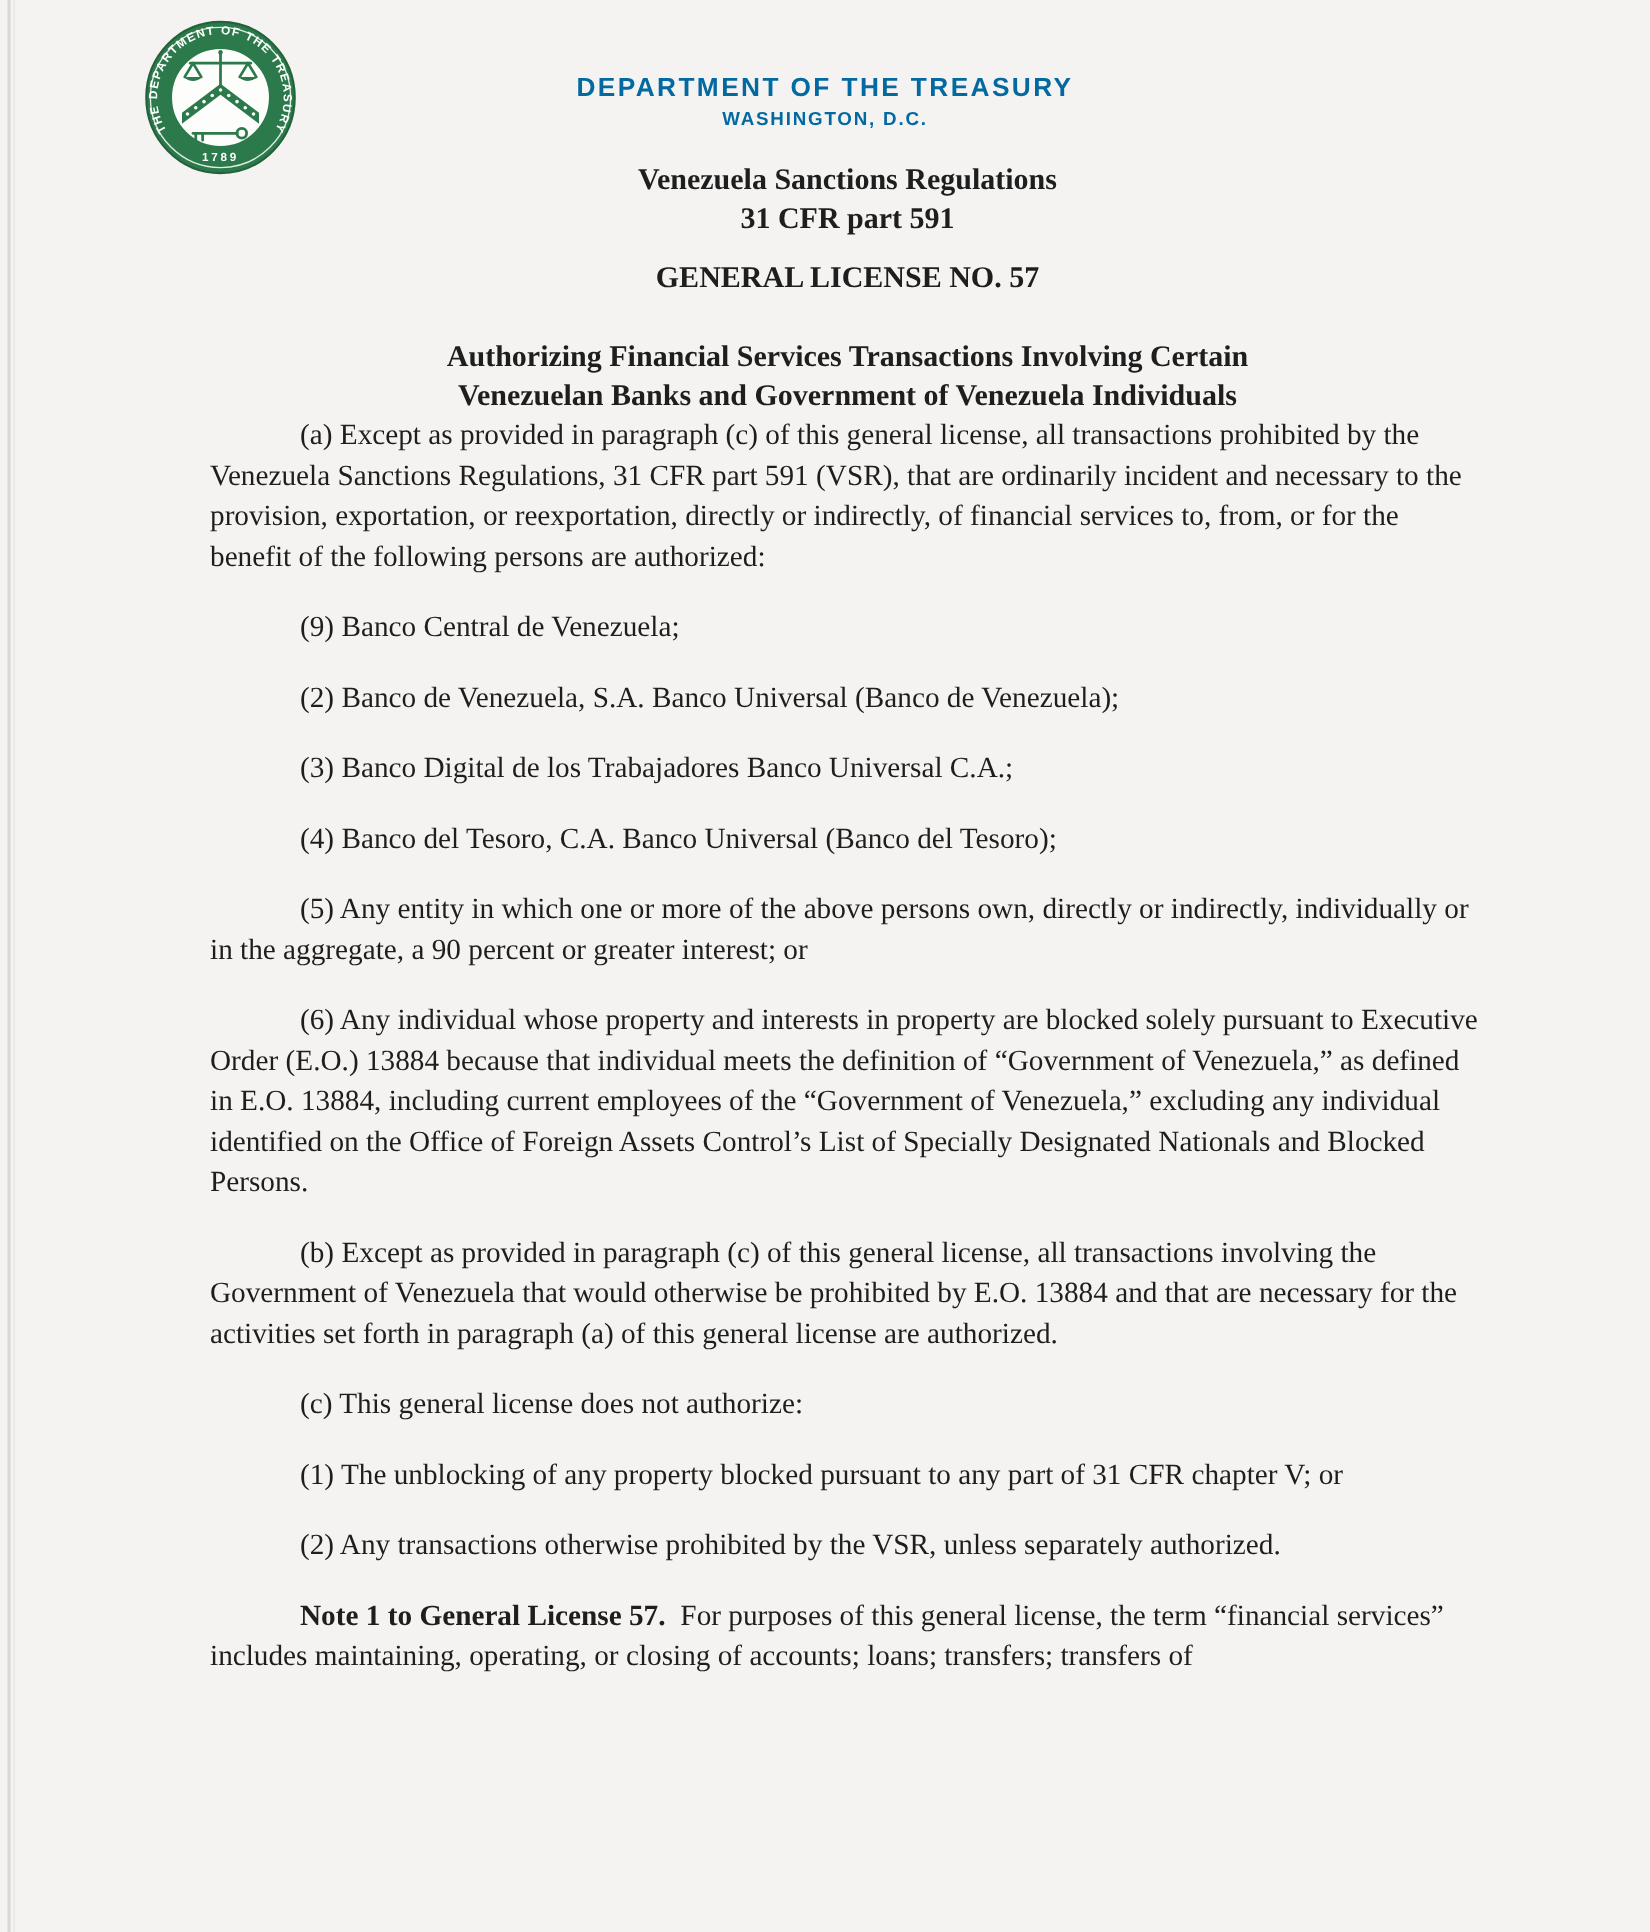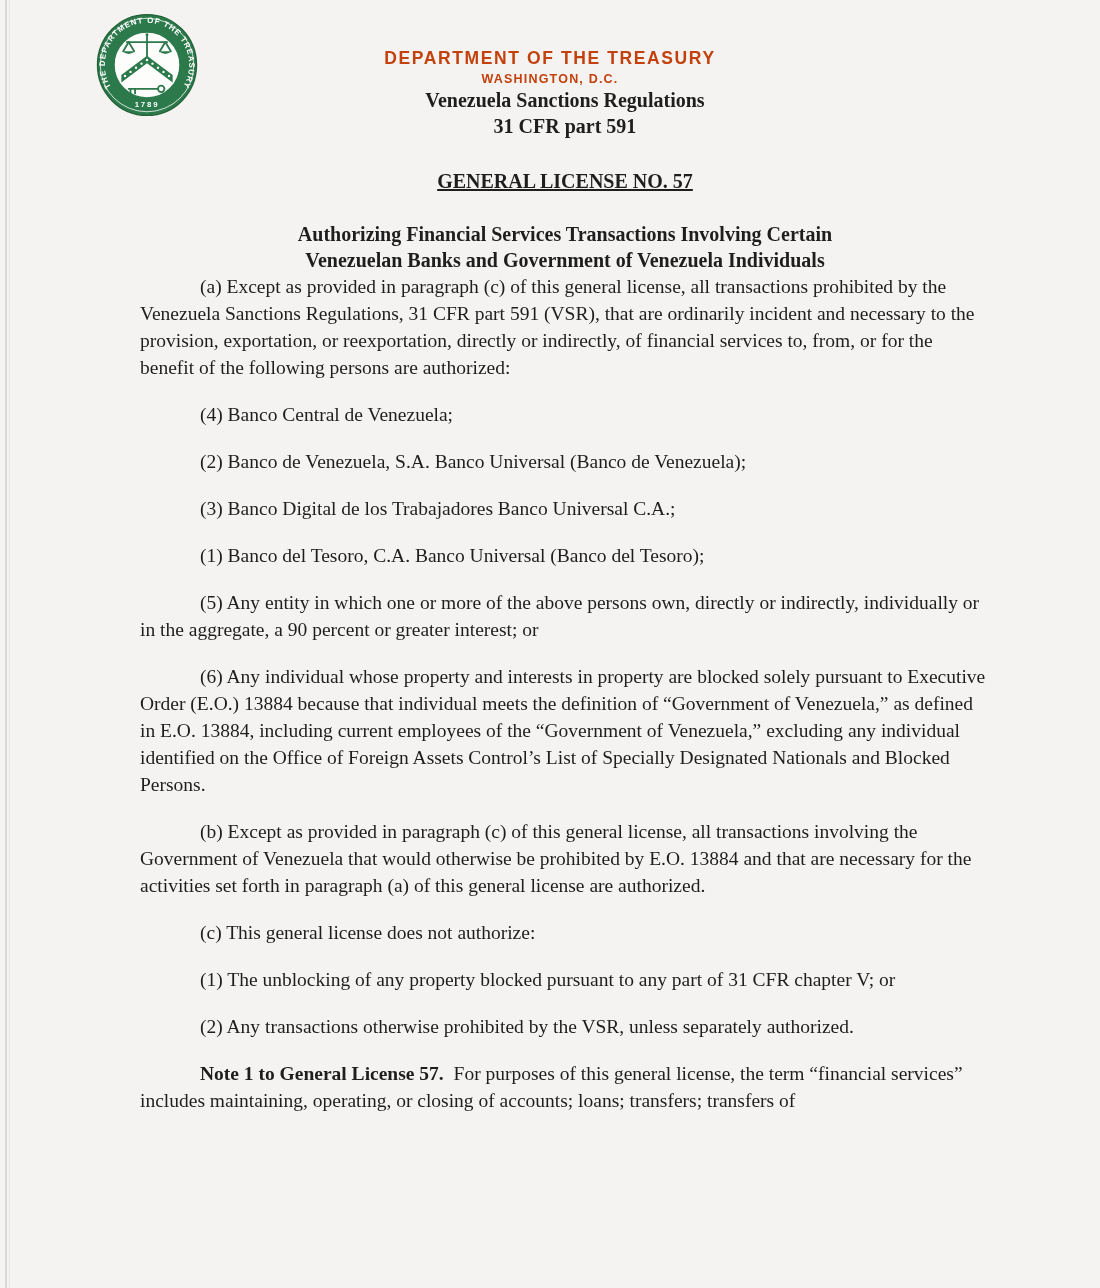--- a/index.html
+++ b/index.html
@@ -49,21 +49,21 @@
     font-family: "Liberation Sans", sans-serif;
     font-weight: bold;
     font-size: 8.5px;
     letter-spacing: 2px;
     text-anchor: middle;
   }
   .header-text {
     padding-top: 47px;
     text-align: center;
     font-family: "Liberation Sans", sans-serif;
-    color: #c2410c;
+    color: #0369a1;
   }
   .agency {
     font-size: 17.5px;
     font-weight: bold;
     letter-spacing: 1.6px;
     line-height: 22px;
   }
   .city {
     font-size: 12.5px;
     font-weight: bold;
@@ -73,22 +73,22 @@
   }
   
   main { padding: 0 110px 0 140px; }
   .h {
     text-align: center;
     font-weight: bold;
     line-height: 26px;
     font-size: 20px;
   }
   .office  { font-size: 21px; margin-top: 52px; line-height: 27px; }
-  .prog1   { }
-  .license { margin-top: 29px; line-height: 27px; text-decoration: underline; }
+  .prog1   { margin-top: 20px; }
+  .license { margin-top: 13px; line-height: 27px; }
   .sub1    { margin-top: 26px; }
   main p {
     font-size: 19.5px;
     line-height: 27px;
     text-indent: 60px;
     text-align: left;
     margin: 0 0 20px 0;
   }
   p.first { }
   .note-label { font-weight: bold; text-align: center; }
@@ -151,24 +151,24 @@
   </header>
 
   <main>
     <div class="h prog1">Venezuela Sanctions Regulations</div>
     <div class="h prog2">31 CFR part 591</div>
     <div class="h license">GENERAL LICENSE NO. 57</div>
     <div class="h sub1">Authorizing Financial Services Transactions Involving Certain</div>
     <div class="h sub2">Venezuelan Banks and Government of Venezuela Individuals</div>
 
     <p class="first">(a) Except as provided in paragraph (c) of this general license, all transactions prohibited by the Venezuela Sanctions Regulations, 31 CFR part 591 (VSR), that are ordinarily incident and necessary to the provision, exportation, or reexportation, directly or indirectly, of financial services to, from, or for the benefit of the following persons are authorized:</p>
-    <p>(4) Banco Central de Venezuela;</p>
+    <p>(9) Banco Central de Venezuela;</p>
     <p>(2) Banco de Venezuela, S.A. Banco Universal (Banco de Venezuela);</p>
     <p>(3) Banco Digital de los Trabajadores Banco Universal C.A.;</p>
-    <p>(1) Banco del Tesoro, C.A. Banco Universal (Banco del Tesoro);</p>
+    <p>(4) Banco del Tesoro, C.A. Banco Universal (Banco del Tesoro);</p>
     <p>(5) Any entity in which one or more of the above persons own, directly or indirectly, individually or in the aggregate, a 90 percent or greater interest; or</p>
     <p>(6) Any individual whose property and interests in property are blocked solely pursuant to Executive Order (E.O.) 13884 because that individual meets the definition of “Government of Venezuela,” as defined in E.O. 13884, including current employees of the “Government of Venezuela,” excluding any individual identified on the Office of Foreign Assets Control’s List of Specially Designated Nationals and Blocked Persons.</p>
     <p>(b) Except as provided in paragraph (c) of this general license, all transactions involving the Government of Venezuela that would otherwise be prohibited by E.O. 13884 and that are necessary for the activities set forth in paragraph (a) of this general license are authorized.</p>
     <p>(c) This general license does not authorize:</p>
     <p>(1) The unblocking of any property blocked pursuant to any part of 31 CFR chapter V; or</p>
     <p>(2) Any transactions otherwise prohibited by the VSR, unless separately authorized.</p>
 
     <p class="note"><span class="note-label">Note 1 to General License 57.</span><span class="note-text"> For purposes of this general license, the term “financial services” includes maintaining, operating, or closing of accounts; loans; transfers; transfers of</span></p>
   </main>
 </div>

